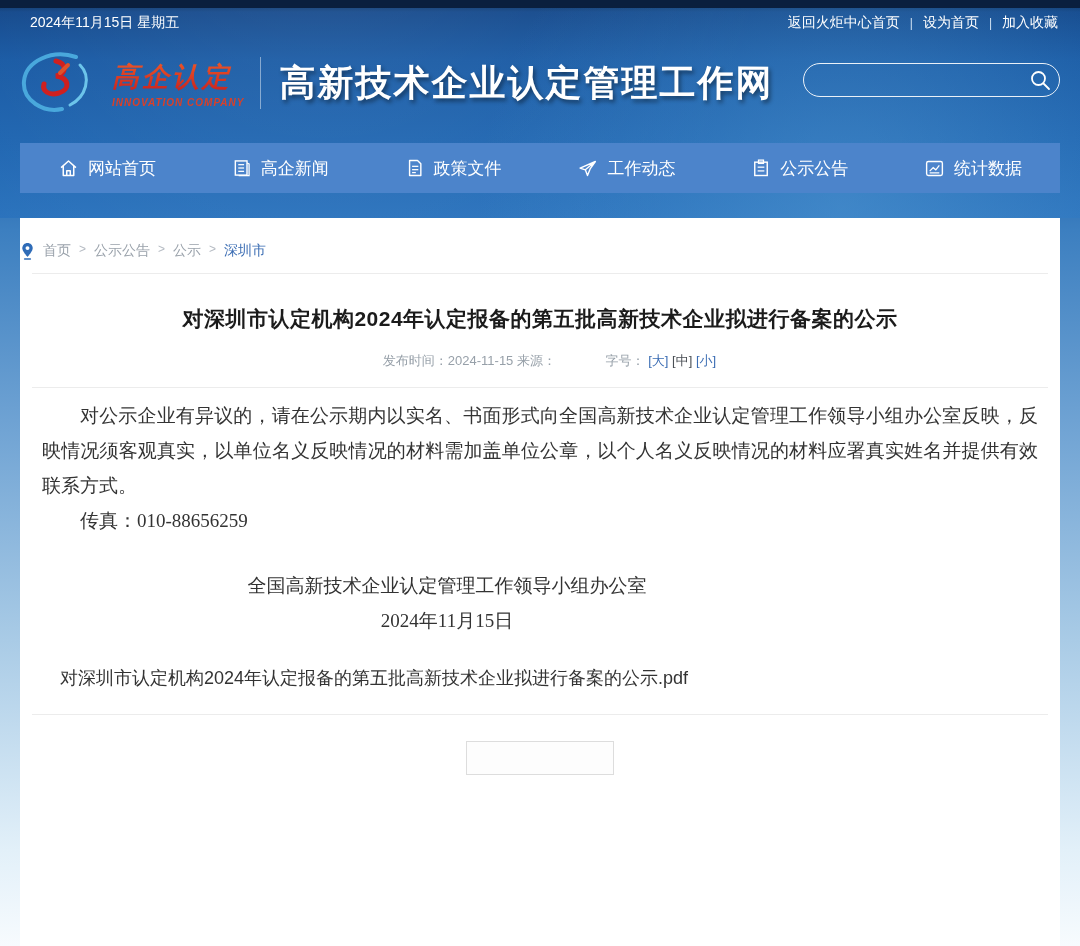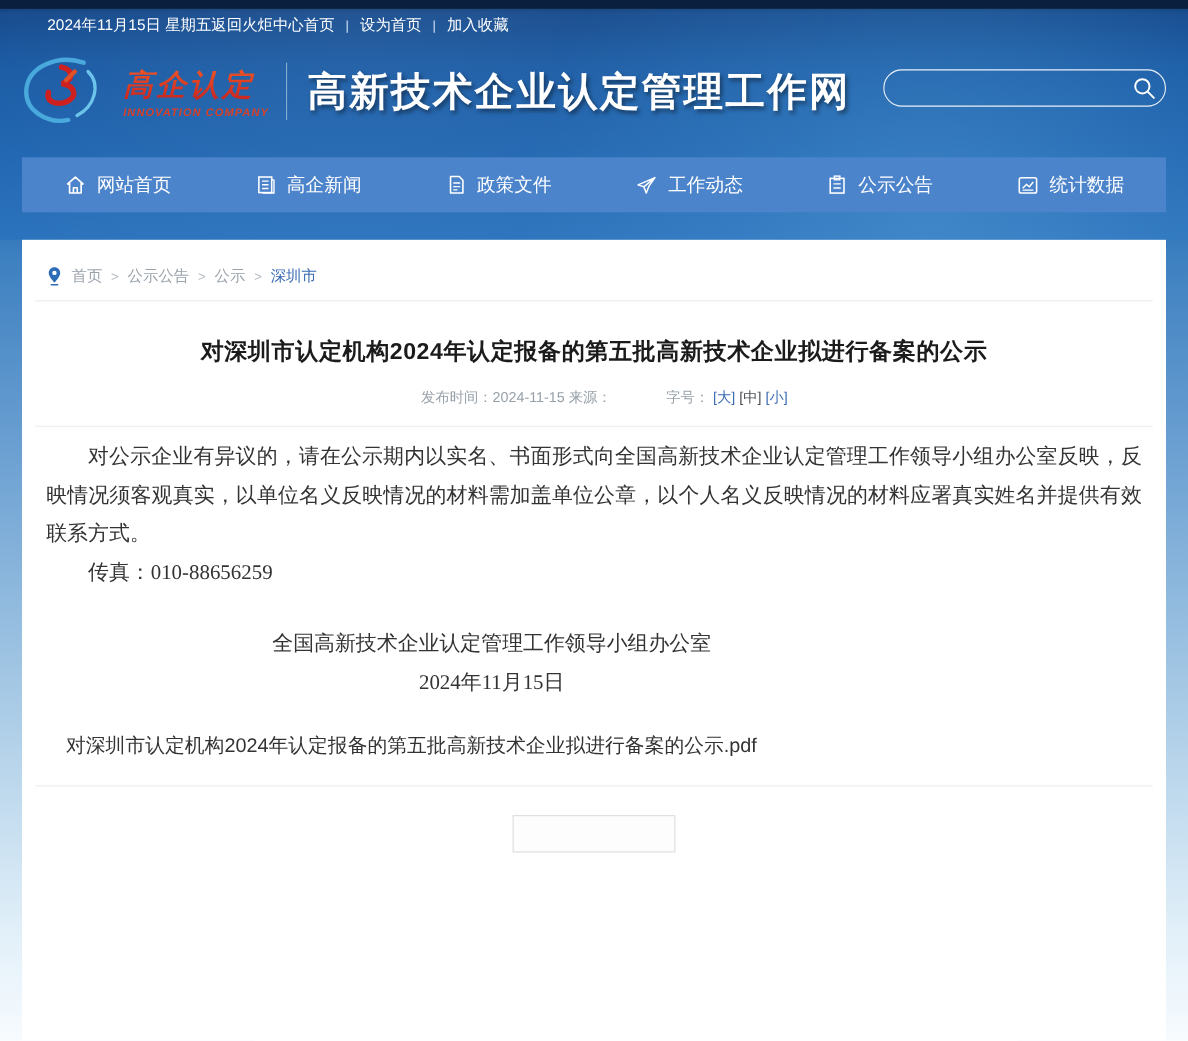--- a/index.html
+++ b/index.html
@@ -12,22 +12,22 @@
   .header {
     position:relative; width:1080px; height:218px;
     background:
       radial-gradient(circle at 78% 95%, rgba(90,160,215,.45) 0%, rgba(90,160,215,0) 42%),
       radial-gradient(circle at 30% -30%, rgba(255,255,255,.08) 0%, rgba(255,255,255,0) 55%),
       linear-gradient(180deg,#0c2c55 0px,#14498c 12px,#195aa4 60px,#2066b1 140px,#2b73bd 218px);
   }
   .topstrip { position:absolute; top:0; left:0; width:100%; height:8px; background:#0a1f3e; }
   .topbar {
     position:absolute; top:14px; left:30px; right:22px;
-    display:flex; justify-content:flex-start; align-items:center;
-    color:#fff; font-size:14px;margin-left:13px;
+    display:flex; justify-content:space-between; align-items:center;
+    color:#fff; font-size:14px;
   }
   .topbar-links { display:flex; align-items:center; gap:10px; }
   .topbar-links a { color:#fff; text-decoration:none; cursor:pointer; }
   .topbar-sep { color:#cfe0f2; font-size:12px; }
   .brandrow { position:absolute; top:48px; left:14px; right:20px; height:70px; display:flex; align-items:center; }
   .logo-mark { width:86px; height:64px; flex:0 0 auto; }
   .logo-text { margin-left:12px;font-style:italic; }
   .logo-cn {
     font-size:27px; font-weight:bold; letter-spacing:3px; color:#e03020;
     background:linear-gradient(180deg,#f05a28,#c41e1e); -webkit-background-clip:text; background-clip:text; -webkit-text-fill-color:transparent;
@@ -52,21 +52,21 @@
     position:absolute; left:20px; bottom:25px; width:1040px; height:50px;
     background:#4c84cb; display:flex; align-items:center; justify-content:space-around;
   }
   .nav-item { display:flex; align-items:center; gap:9px; color:#fff; font-size:17px; cursor:pointer; padding:0 10px; }
   .nav-item svg { display:block; }
   
   .content {
     margin:0 20px; width:1040px; height:728px; background:#fff; position:relative; overflow:hidden;
   }
   .breadcrumb {
-    display:flex; align-items:center; gap:8px; padding:24px 18px 13px 22px;
+    display:flex; gap:8px; padding:24px 18px 13px 0;
     font-size:14px; color:#9aa2ab;
   }
   .breadcrumb .bc-item { color:#9aa2ab; cursor:pointer; }
   .breadcrumb .bc-sep { color:#b4bac2; font-size:12px; }
   .breadcrumb .bc-current { color:#3a6cb3; cursor:pointer; }
   .rule { border:none; border-top:1px solid #ececec; margin:0 12px; }
   .art-title {
     margin:31px 40px 0; text-align:center; font-size:21px; font-weight:bold; color:#1b1b1b; letter-spacing:.5px;
   }
   .art-meta { margin-top:19px; text-align:center; font-size:13px; color:#97a0a9;padding-left:19px; }

